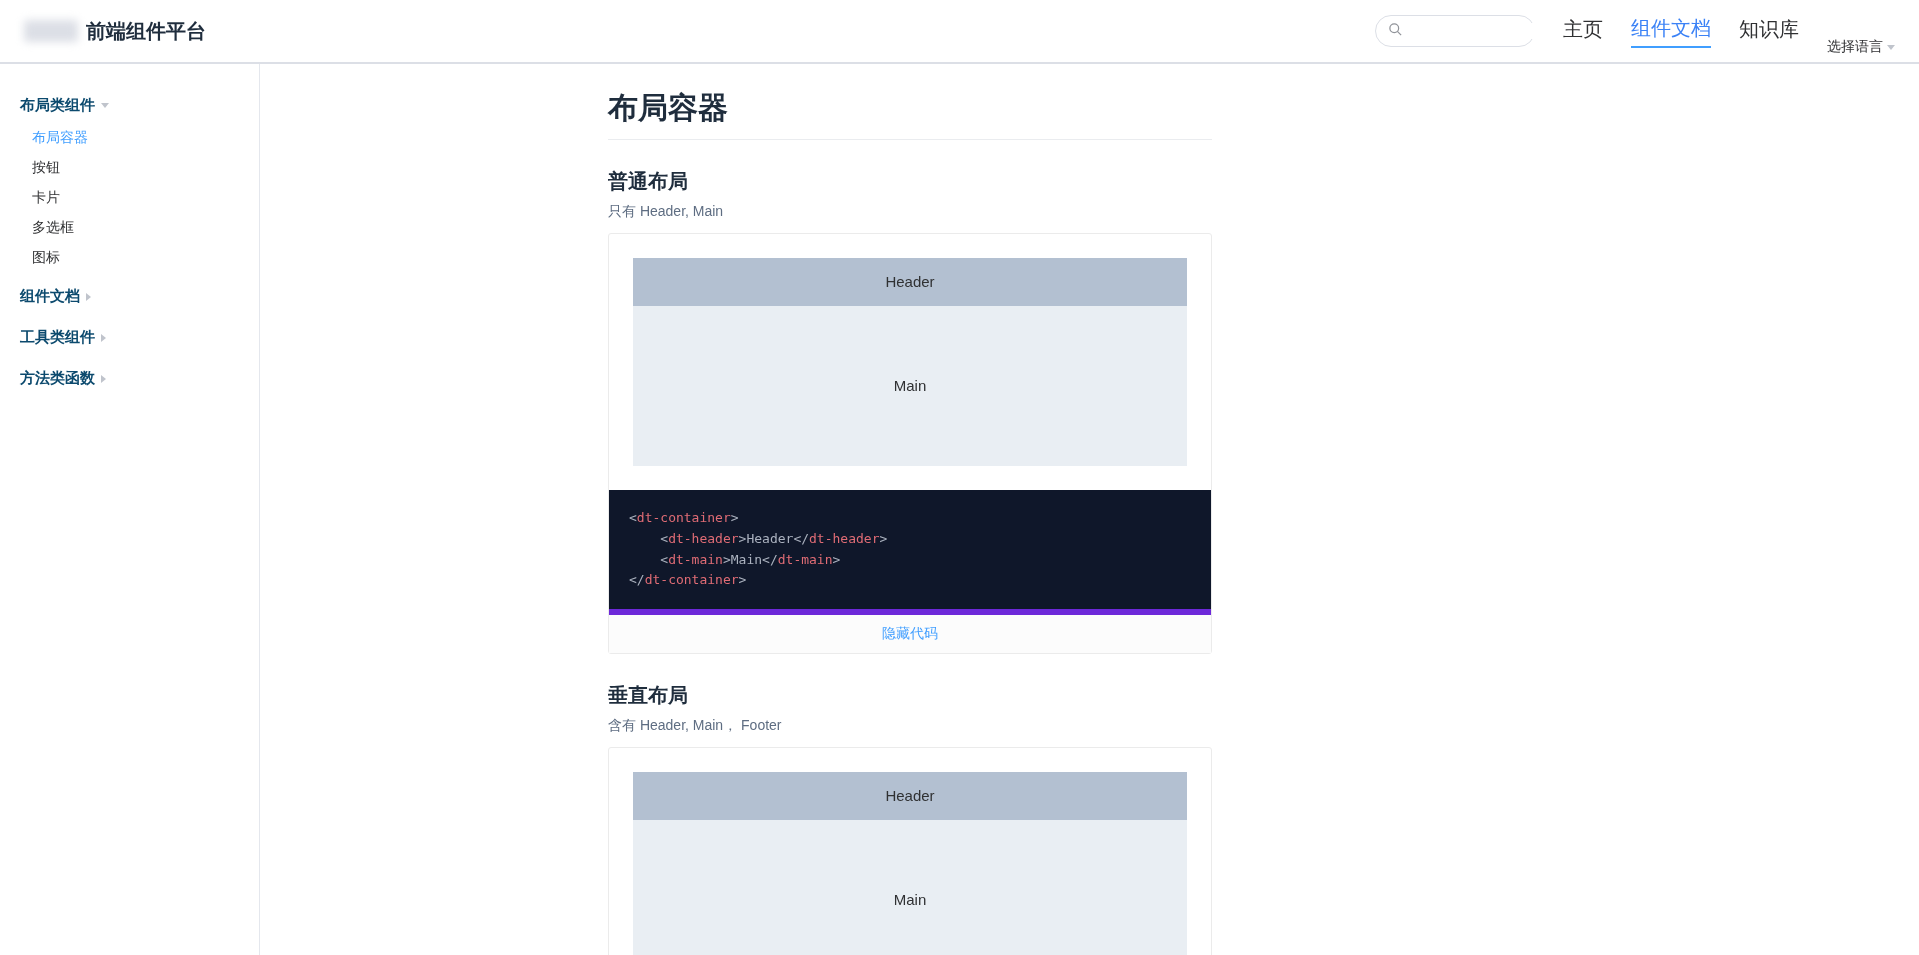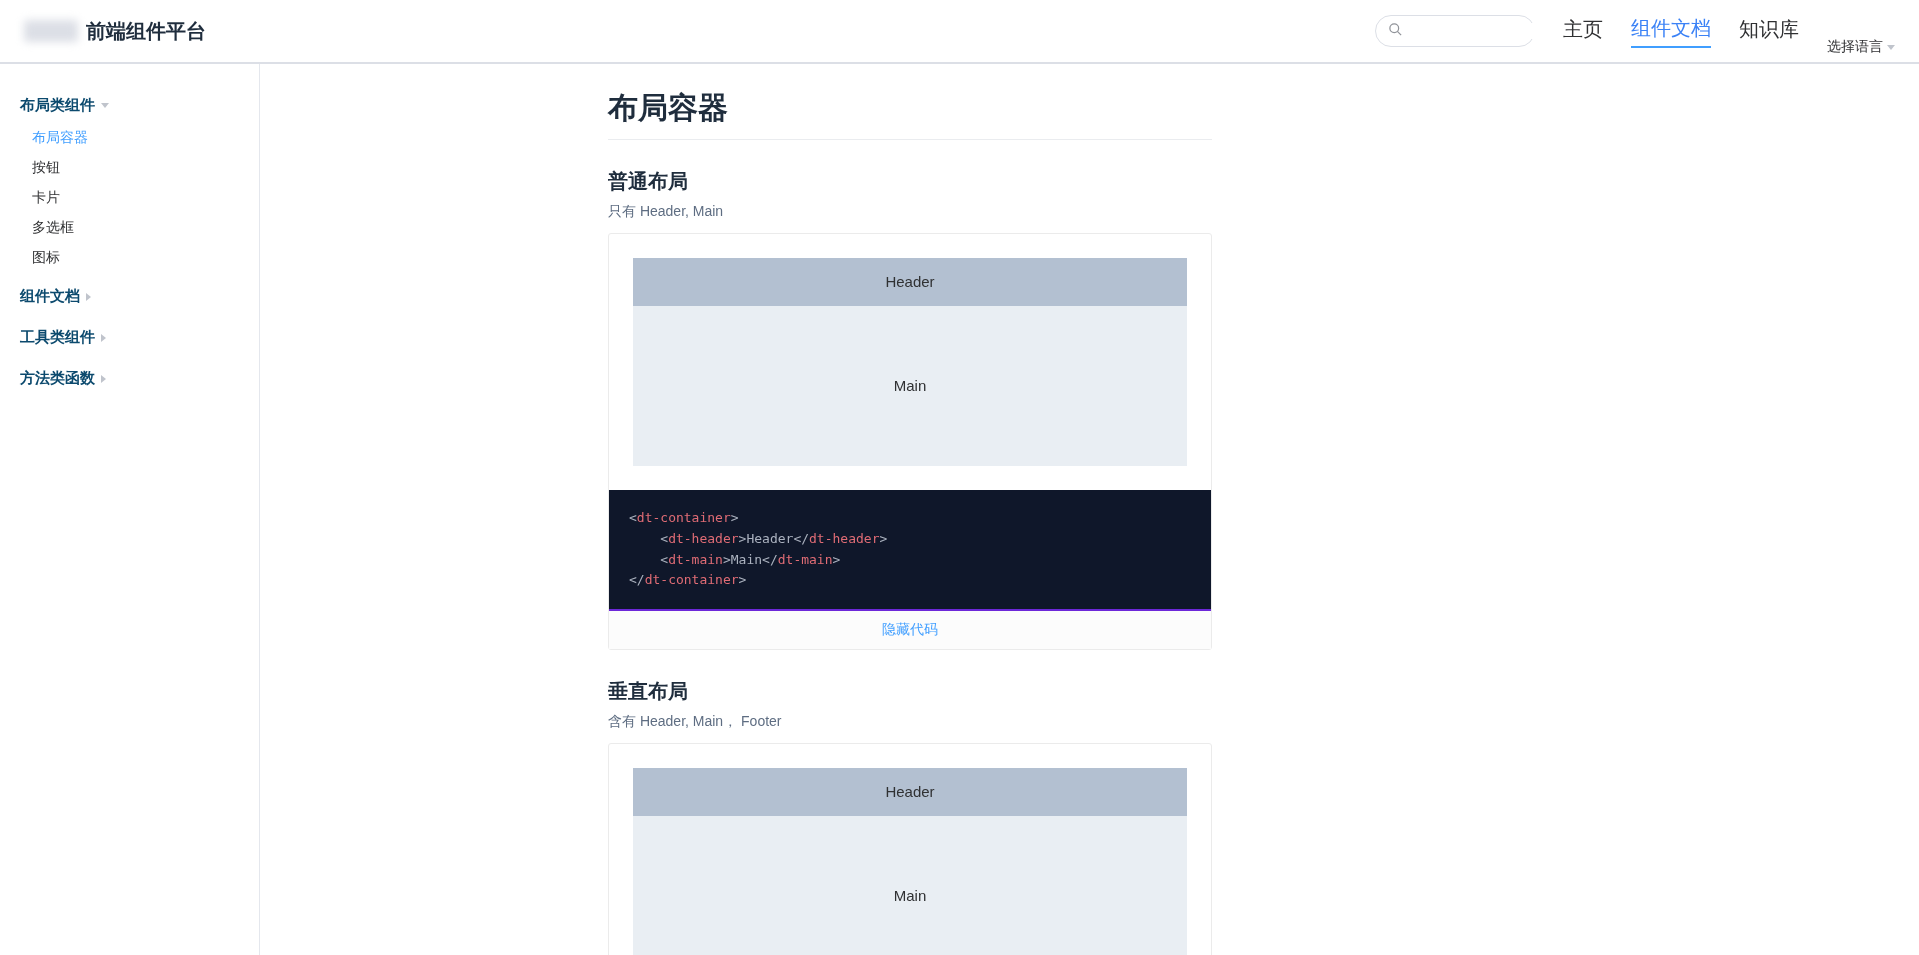--- a/index.html
+++ b/index.html
@@ -42,21 +42,21 @@
     .demo-box { border: 1px solid #ebebeb; border-radius: 3px; }
     .demo-preview { padding: 24px; }
     .layout-header { background: #b3c0d1; text-align: center; line-height: 48px; font-size: 15px; color: #303133; }
     .layout-main { background: #e9eef3; text-align: center; line-height: 160px; font-size: 15px; color: #303133; }
 
     .code-block { background: #0f172a; padding: 18px 20px; font-family: Consolas, Monaco, monospace; font-size: 13px; line-height: 1.6; white-space: pre; overflow-x: auto; }
     .tok-punc { color: #abb2bf; }
     .tok-tag  { color: #e06c75; }
     .tok-text { color: #abb2bf; }
 
-    .demo-toggle { background: #fcfcfc; border-top: 2px solid #6d28d9; text-align: center; font-size: 14px; color: #409eff; padding: 10px 0; cursor: pointer; }
+    .demo-toggle { background: #fcfcfc; border-top: 6px solid #6d28d9; text-align: center; font-size: 14px; color: #409eff; padding: 10px 0; cursor: pointer; }
   </style>
 </head>
 <body>
 
 <header class="header">
   <div class="logo">
     <span class="logo-badge"></span>
     <span class="logo-text">前端组件平台</span>
   </div>
   <div class="header-right">

